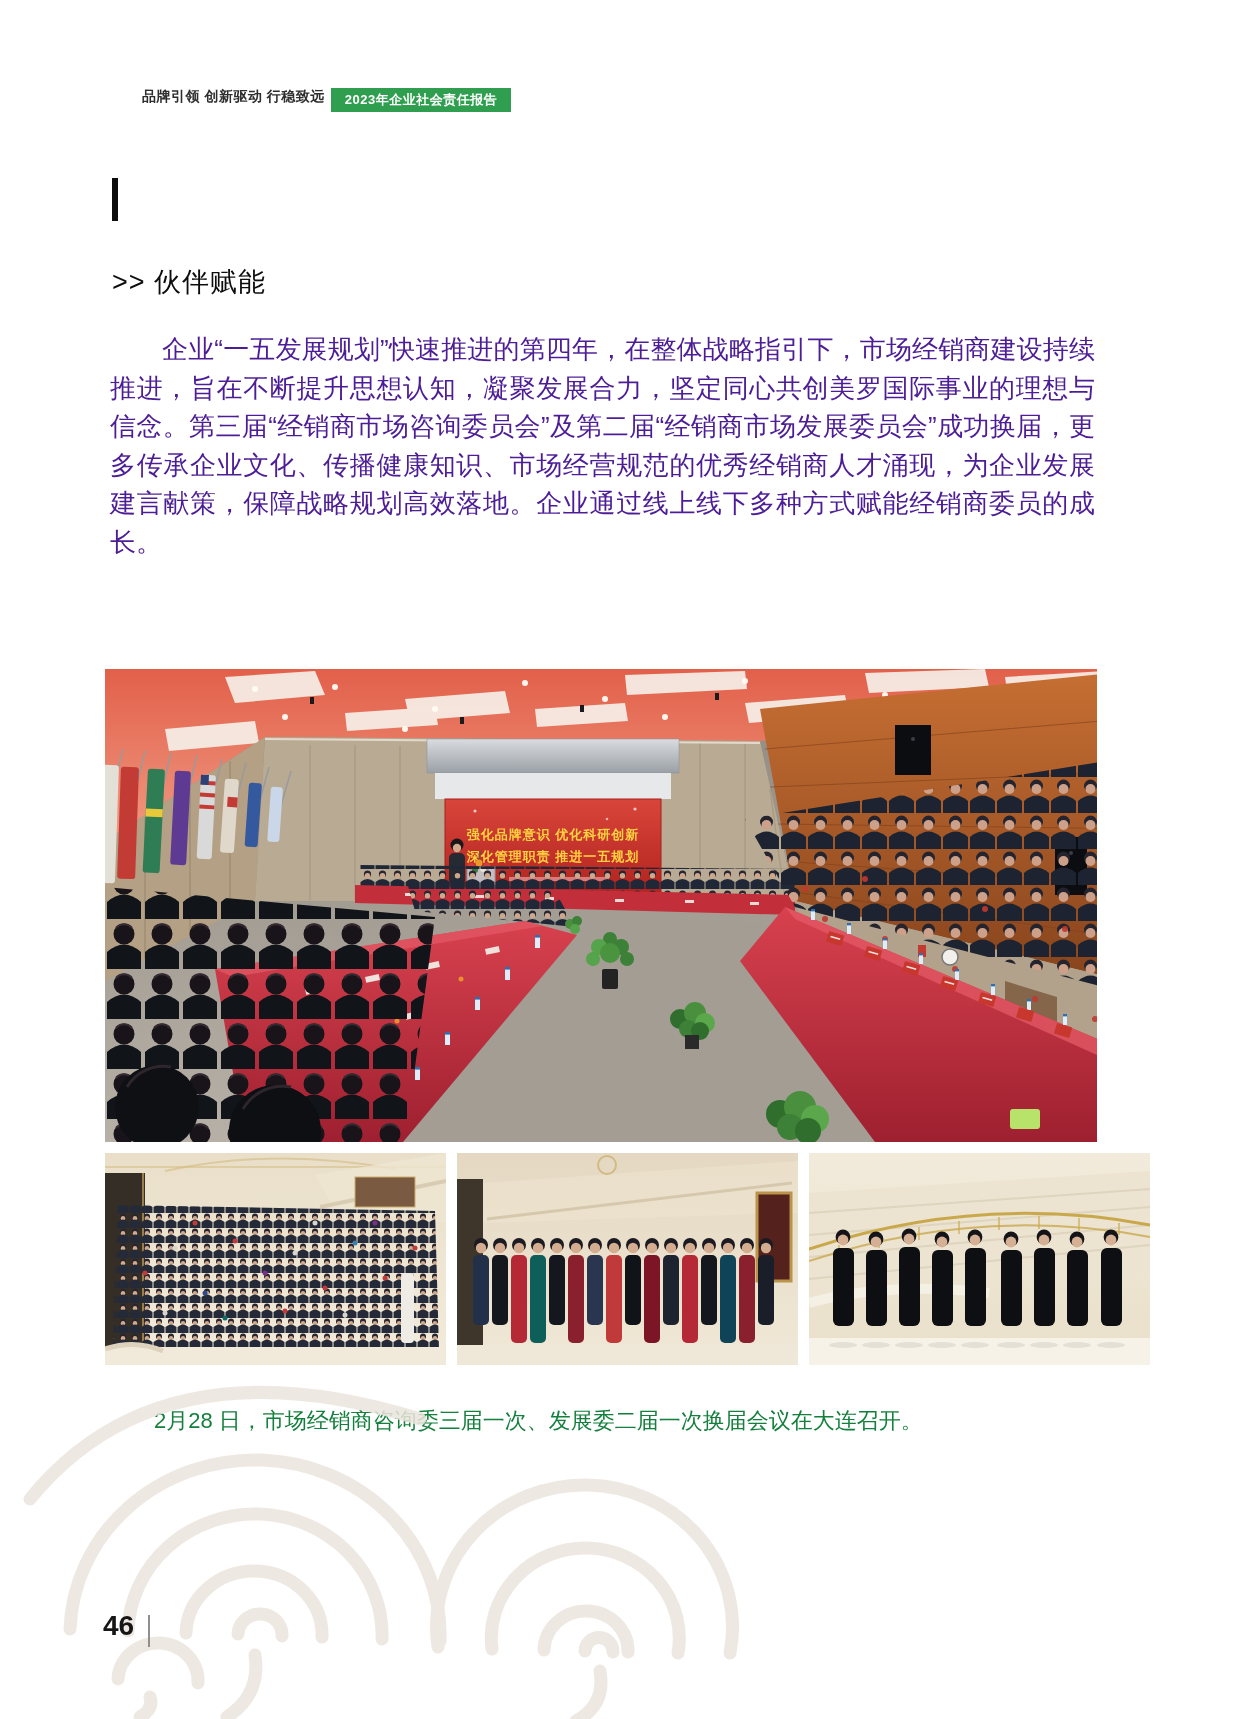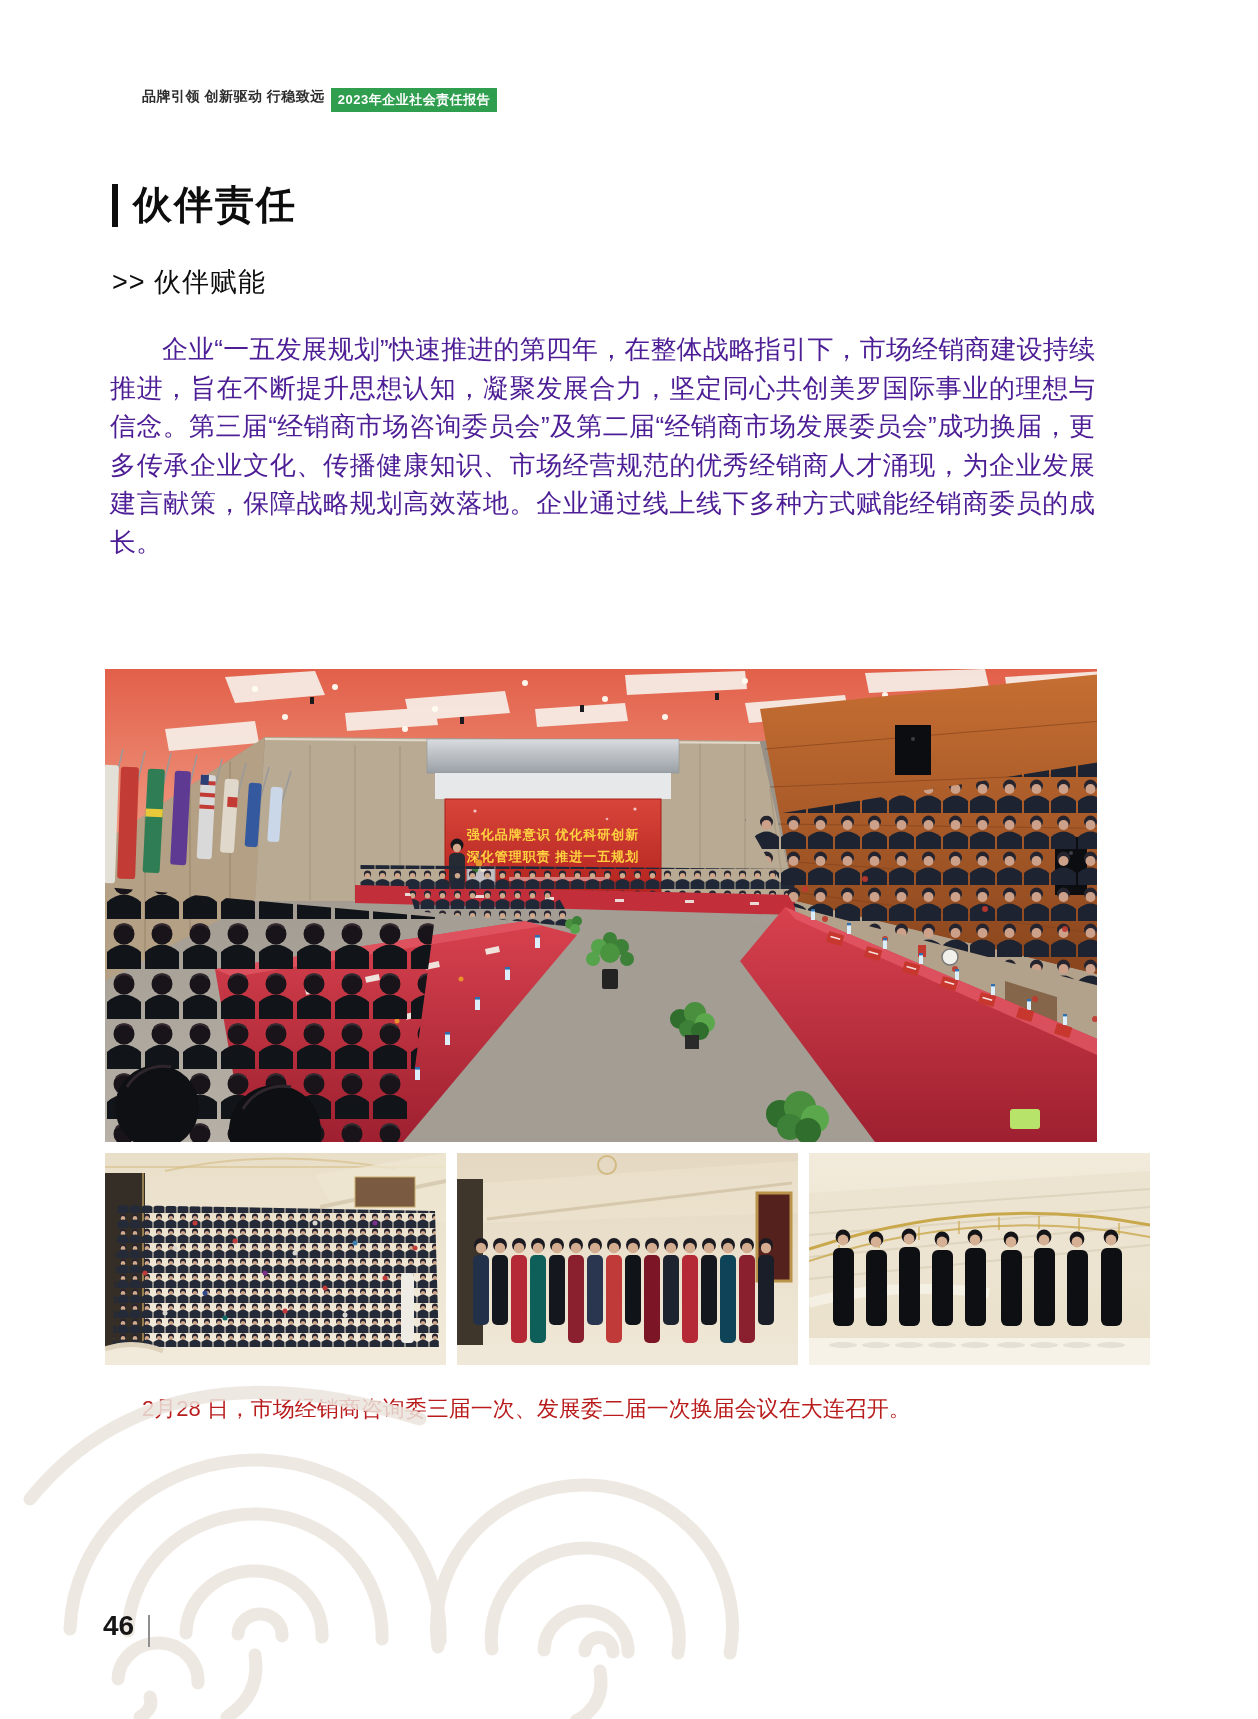--- a/index.html
+++ b/index.html
@@ -1,50 +1,49 @@
 <!DOCTYPE html>
 <html><head>
 <meta charset="utf-8">
 <style>
   html,body{margin:0;padding:0;background:#ffffff;}
   .page{position:relative;width:1258px;height:1719px;background:#fff;overflow:hidden;
         font-family:"Liberation Sans","DejaVu Sans",sans-serif;color:#1c1c1c;}
   .hdr{position:absolute;left:106px;top:88px;display:flex;gap:6px;margin-left:36px;}
   .tagline{font-size:14px;font-weight:bold;color:#2e2e2e;letter-spacing:.5px;white-space:nowrap;}
-  .badge{background:#2f9e4f;color:#fff;font-size:13px;font-weight:bold;padding:3px 7px;letter-spacing:.5px;white-space:nowrap;}
+  .badge{background:#2f9e4f;color:#fff;font-size:13px;font-weight:bold;padding:3px 14px;letter-spacing:.5px;white-space:nowrap;}
   .title-row{position:absolute;left:112px;top:178px;display:flex;align-items:center;}
   .tbar{width:6px;height:43px;background:#0d0d0d;margin-right:15px;}
   .title{font-size:39px;font-weight:bold;letter-spacing:2px;color:#0d0d0d;margin:0;}
   .subtitle{position:absolute;left:112px;top:264px;font-size:27px;font-weight:normal;color:#0d0d0d;margin:0;letter-spacing:1px;}
   .body-text{position:absolute;left:110px;top:330px;width:985px;font-size:26px;line-height:38.5px;
              text-align:justify;text-indent:2em;color:#4c1d95;margin:0;}
   .photo{position:absolute;overflow:hidden;background:#ddd;}
   #mainPhoto{left:105px;top:669px;width:992px;height:473px;}
   #p1{left:105px;top:1153px;width:341px;height:212px;}
   #p2{left:457px;top:1153px;width:341px;height:212px;}
   #p3{left:809px;top:1153px;width:341px;height:212px;}
-  .caption{position:absolute;left:105px;top:1390px;width:1010px;font-size:22px;color:#b91c1c;padding-left:33px;margin:4px;}
+  .caption{position:absolute;left:105px;top:1390px;width:1010px;font-size:22px;color:#15803d;padding-left:33px;margin:16px;}
   .watermark{position:absolute;left:0;top:1379px;width:780px;height:340px;pointer-events:none;}
   .pagenum{position:absolute;left:103px;top:1610px;font-size:28px;font-weight:bold;color:#161616;}
   .pagenum-bar{position:absolute;left:148px;top:1615px;width:2px;height:32px;background:#8f8f8f;}
   svg{display:block;}
 </style>
 </head>
 <body>
 
 <div class="page">
 
   <div class="hdr">
     <span class="tagline">品牌引领 创新驱动 行稳致远</span>
     <span class="badge">2023年企业社会责任报告</span>
   </div>
 
   <div class="title-row">
     <span class="tbar"></span>
-    <h1 class="title">伙伴责任</h1>
   </div>
   <h2 class="subtitle">&gt;&gt; 伙伴赋能</h2>
 
   <p class="body-text">企业“一五发展规划”快速推进的第四年，在整体战略指引下，市场经销商建设持续推进，旨在不断提升思想认知，凝聚发展合力，坚定同心共创美罗国际事业的理想与信念。第三届“经销商市场咨询委员会”及第二届“经销商市场发展委员会”成功换届，更多传承企业文化、传播健康知识、市场经营规范的优秀经销商人才涌现，为企业发展建言献策，保障战略规划高效落地。企业通过线上线下多种方式赋能经销商委员的成长。</p>
 
   <div class="photo" id="mainPhoto">
     <svg viewBox="0 0 1045 473" width="1045" height="473" preserveAspectRatio="none">
       <defs>
         <linearGradient id="gCeil" x1="0" y1="0" x2="0" y2="1">
             <stop offset="0" stop-color="#e2604a"></stop>

